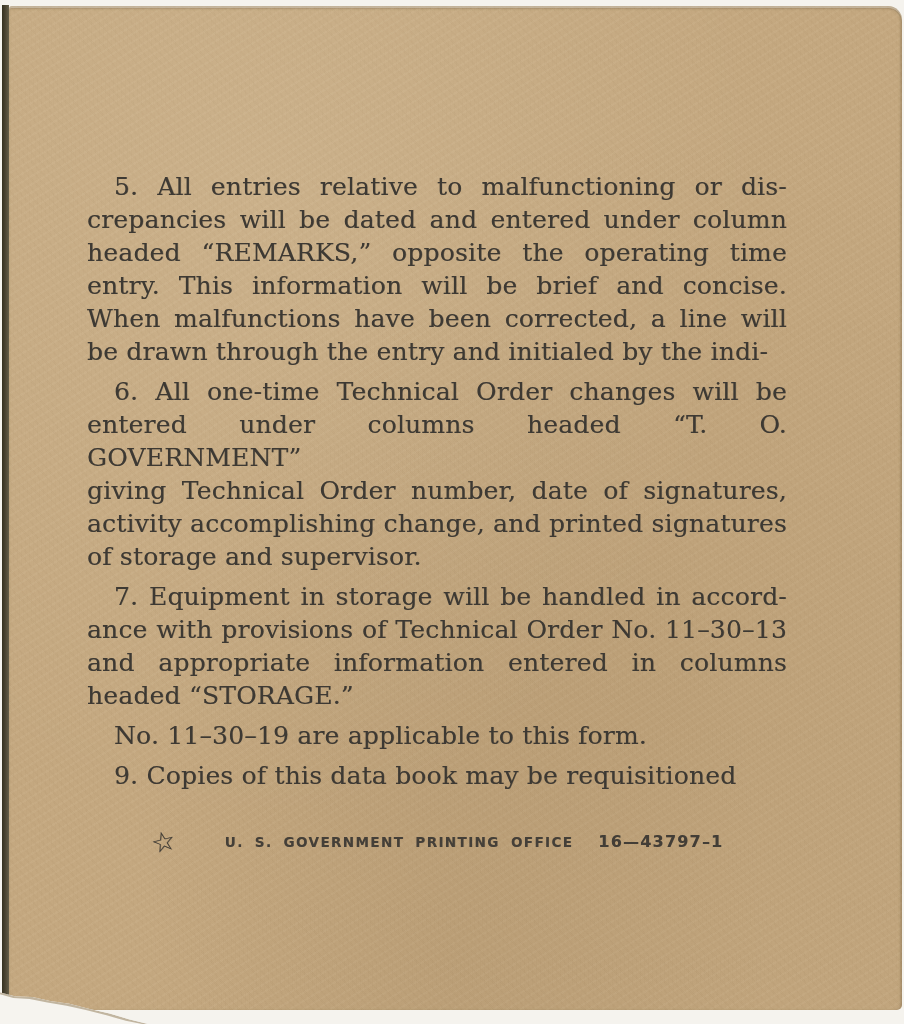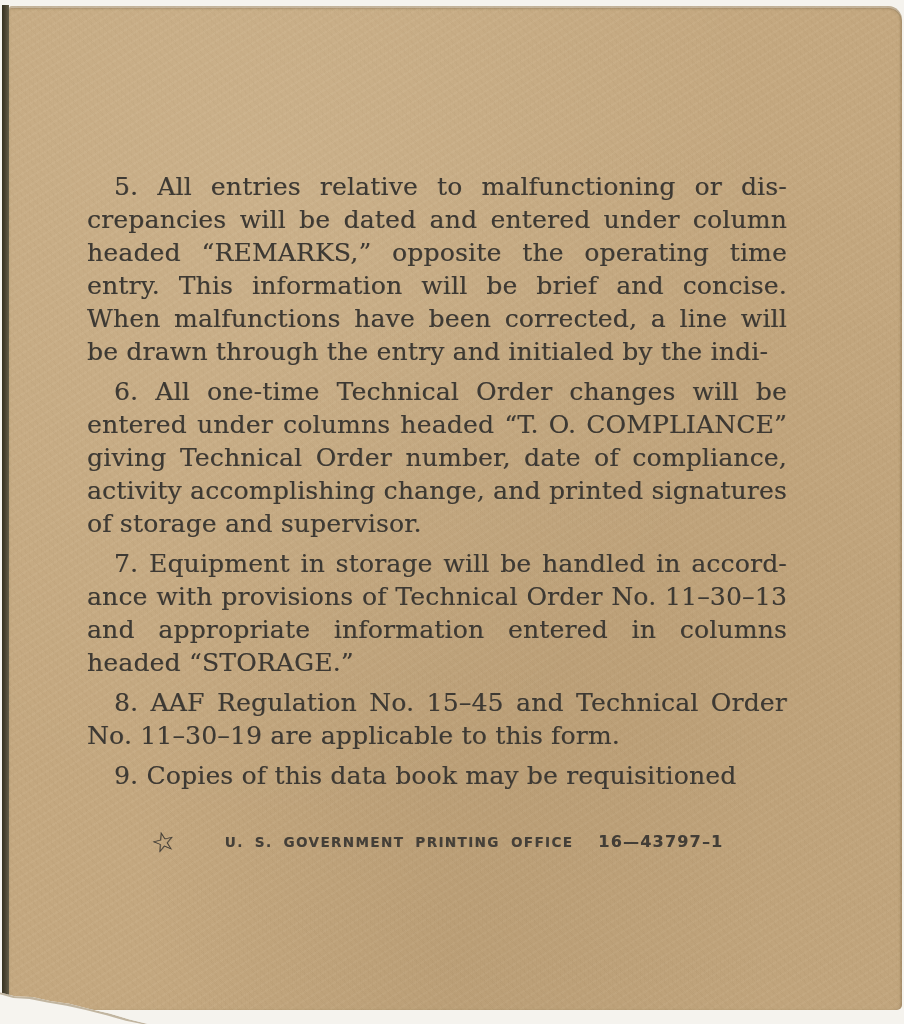--- a/index.html
+++ b/index.html
@@ -139,35 +139,34 @@
         <div class="text-line">5. All entries relative to malfunctioning or dis-</div>
         <div class="text-line">crepancies will be dated and entered under column</div>
         <div class="text-line">headed “REMARKS,” opposite the operating time</div>
         <div class="text-line">entry.  This information will be brief and concise.</div>
         <div class="text-line">When malfunctions have been corrected, a line will</div>
         <div class="text-line">be drawn through the entry and initialed by the indi-</div>
       </div>
 
       <div class="para">
         <div class="text-line">6. All one-time Technical Order changes will be</div>
-        <div class="text-line">entered under columns headed “T. O. COMPLIANCE”</div>
-        <div class="text-line">giving Technical Order number, date of compliance,</div>
+        <div class="text-line">entered under columns headed “T. O. GOVERNMENT”</div>
+        <div class="text-line">giving Technical Order number, date of signatures,</div>
         <div class="text-line">activity accomplishing change, and printed signatures</div>
         <div class="text-line">of storage and supervisor.</div>
       </div>
 
       <div class="para">
         <div class="text-line">7. Equipment in storage will be handled in accord-</div>
         <div class="text-line">ance with provisions of Technical Order No. 11–30–13</div>
         <div class="text-line">and appropriate information entered in columns</div>
         <div class="text-line">headed “STORAGE.”</div>
       </div>
 
       <div class="para">
-        <div class="text-line">8. AAF Regulation No. 15–45 and Technical Order</div>
         <div class="text-line">No. 11–30–19 are applicable to this form.</div>
       </div>
 
       <div class="para">
         <div class="text-line">9. Copies of this data book may be requisitioned</div>
       </div>
 
       <div class="footer">
         <span class="star-glyph">☆</span>
         <span class="imprint">U. S. GOVERNMENT PRINTING OFFICE</span>

